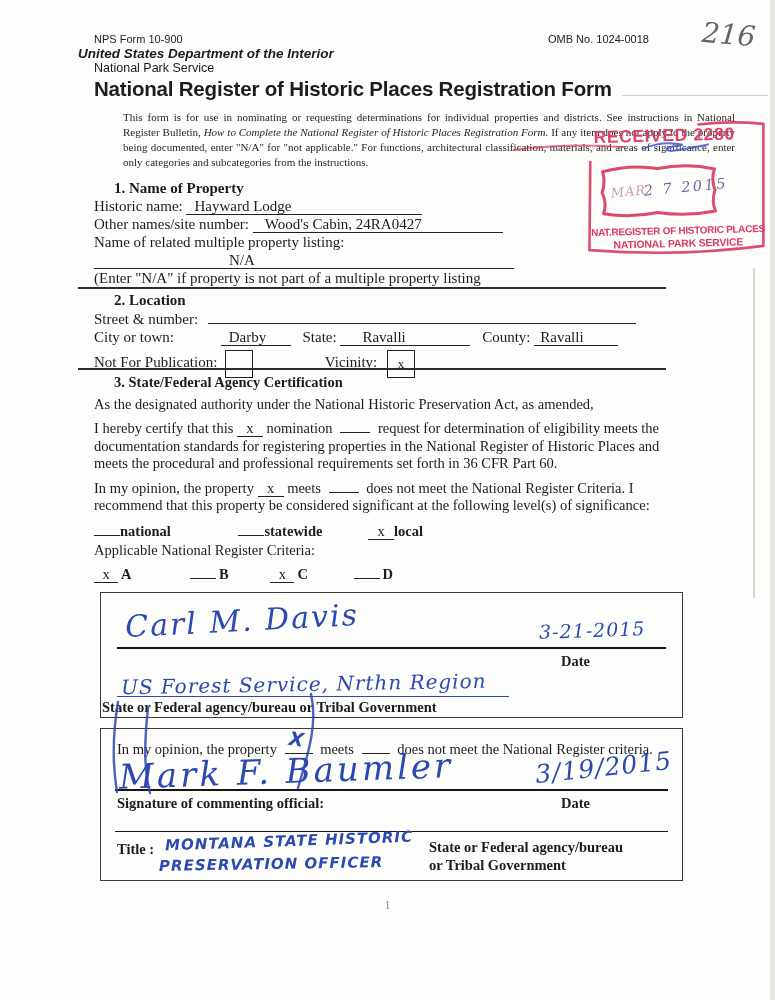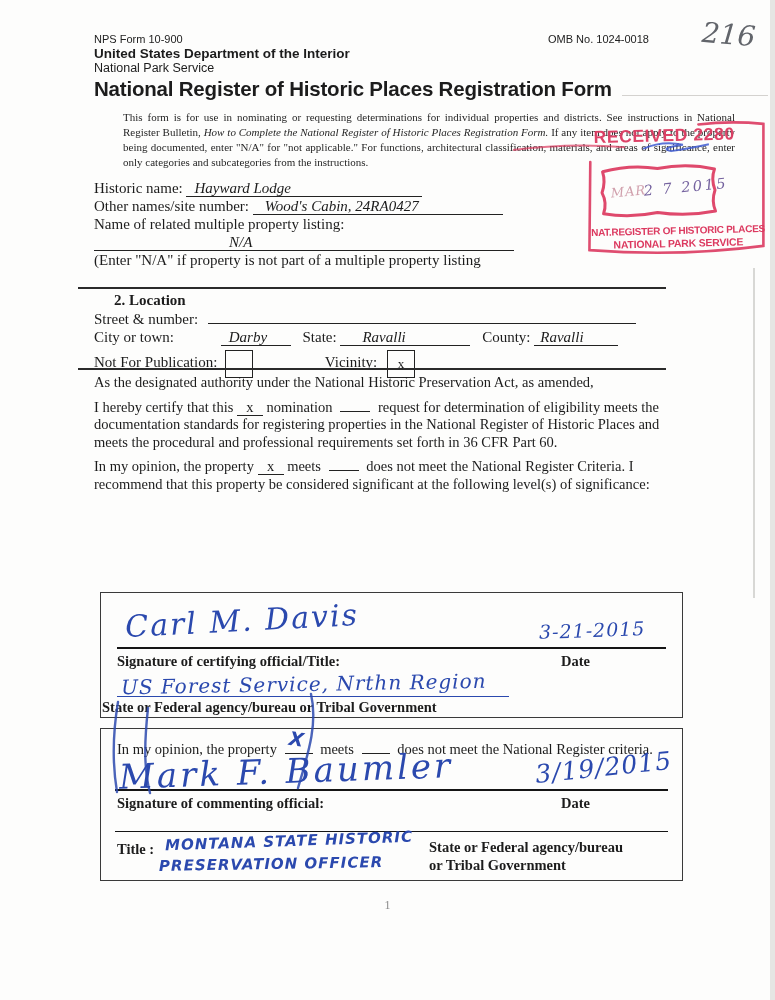--- a/index.html
+++ b/index.html
@@ -10,21 +10,21 @@
   .abs{position:absolute;}
   .small-hdr{font-size:11px;color:#222;}
   .dept{font-size:13.5px;font-weight:bold;}
   .nps{font-size:12.5px;}
   .form-title{font-size:20.5px;font-weight:bold;letter-spacing:-0.2px;}
   .instructions{font-size:11px;line-height:1.36;text-align:justify;color:#262626;margin-left:29px;}
   .instructions .it{font-style:italic;}
   
   .sec-heading{font-weight:bold;font-size:15px;padding-left:20px;}
   .row{font-size:15px;line-height:18px;white-space:nowrap;}
-  .filled{display:inline-block;border-bottom:1.3px solid #222;line-height:16px;font-style:italic;}
+  .filled{display:inline-block;border-bottom:1.3px solid #222;line-height:16px;}
   .blank{display:inline-block;border-bottom:1.3px solid #222;height:14px;vertical-align:baseline;}
   .mark{display:inline-block;border-bottom:1.3px solid #222;text-align:center;height:16px;line-height:16px;}
   .rule{position:absolute;background:#2b2b2b;}
   .cbx{display:inline-block;width:26px;height:26px;border:1.8px solid #222;text-align:center;
        font-size:13px;line-height:26px;vertical-align:middle;background:#fdfdfc;}
   .para{font-size:14.5px;line-height:17.5px;}
   .bold{font-weight:bold;}
   
   .sigbox{position:absolute;border:1.6px solid #3a3a3a;background:transparent;}
   .hw{font-family:"DejaVu Serif",serif;font-style:italic;color:#2b49ae;white-space:nowrap;}
@@ -42,39 +42,40 @@
 <div class="page">
 
   <div class="edge" style="left:770px;top:0;width:5px;height:1000px;"></div>
   <div class="artifact" style="left:753px;top:268px;width:2px;height:330px;"></div>
   <div class="artifact" style="left:622px;top:95px;width:146px;height:1px;background:#d4d2cf;"></div>
 
   <div class="abs hw-pencil" style="left:702px;top:18px;font-size:28px;transform:rotate(5deg);">216</div>
 
   <div class="abs sans small-hdr" style="left:94px;top:33px;">NPS Form 10-900</div>
   <div class="abs sans small-hdr" style="left:548px;top:33px;">OMB No. 1024-0018</div>
-  <div class="abs sans dept" style="left:94px;top:46px;">United States Department of the Interior</div>
+  <div class="abs sans dept" style="left:78px;top:46px;font-style:italic;">United States Department of the Interior</div>
   <div class="abs sans nps" style="left:94px;top:61px;">National Park Service</div>
   <div class="abs sans form-title" style="left:94px;top:77px;">National Register of Historic Places Registration Form</div>
 
   <div class="abs instructions" style="left:94px;top:110px;width:612px;"><span>This form is for use in nominating or requesting determinations for individual properties and districts.  See instructions in National Register Bulletin, </span><span class="it">How to Complete the National Register of Historic Places Registration Form.</span><span>  If any item does not apply to the property being documented, enter "N/A" for "not applicable."  For functions, architectural classification, materials, and areas of significance, enter only categories and subcategories from the instructions.</span></div>
 
   <svg class="abs" style="left:586px;top:116px;overflow:visible;transform:rotate(-1.4deg);" width="182" height="148" viewBox="0 0 182 148">
     <path d="M -72 30 Q -15 24 40 30" stroke="#dc3a60" stroke-width="2" fill="none" opacity="0.7"></path>
     <text x="9" y="25" font-family="Liberation Sans, sans-serif" font-weight="bold" font-size="17.5" letter-spacing="0.6" fill="#dc3a60" opacity="0.95">RECEIVED 2280</text>
     <path d="M 58 32 q 20 -8 40 -3 q -25 3 -12 6 q 22 -3 38 -6" stroke="#3f5cd0" stroke-width="2" fill="none" opacity="0.85"></path>
     <path d="M 5 44 L 2 132 Q 92 141 176 132 L 179 10 Q 146 6 114 9" stroke="#dc3a60" stroke-width="2.6" fill="none" opacity="0.9" stroke-linecap="round"></path>
     <path d="M 17 54 Q 45 47 72 52 Q 102 47 129 54 Q 125 64 129 75 Q 125 86 129 96 Q 100 101 71 96 Q 44 101 17 96 Q 21 85 16 75 Q 20 64 17 54 Z" stroke="#dc3a60" stroke-width="3" fill="none" opacity="0.92" stroke-linejoin="round"></path>
     <text x="25" y="80" font-family="DejaVu Serif, serif" font-style="italic" font-size="13" fill="#c9909f" opacity="0.85" letter-spacing="1" transform="rotate(-4 25 80)">MAR</text>
     <text x="58" y="79" font-family="DejaVu Serif, serif" font-style="italic" font-size="14.5" fill="#75639f" letter-spacing="2.5" transform="rotate(-4 58 79)">2 7 2015</text>
     <text x="91" y="118" text-anchor="middle" font-family="Liberation Sans, sans-serif" font-weight="bold" font-size="10" letter-spacing="-0.3" fill="#dc3a60">NAT.REGISTER OF HISTORIC PLACES</text>
     <text x="91" y="131" text-anchor="middle" font-family="Liberation Sans, sans-serif" font-weight="bold" font-size="10.5" letter-spacing="-0.2" fill="#dc3a60">NATIONAL PARK SERVICE</text>
   </svg>
 
   <div class="abs" style="left:94px;top:179px;width:560px;">
+    <div class="row sec-heading">1.  Name of Property</div>
     <div class="row">
       <span>Historic name:</span>
       <span class="filled" style="width:228px;padding-left:8px;">Hayward Lodge</span>
     </div>
     <div class="row">
       <span>Other names/site number:</span>
       <span class="filled" style="width:238px;padding-left:12px;">Wood's Cabin, 24RA0427</span>
     </div>
     <div class="row">Name of related multiple property listing:</div>
     <div class="row">
@@ -103,42 +104,54 @@
       <span>Not For Publication:</span>
       <span class="cbx" style="margin-left:4px;"></span>
       <span style="margin-left:68px;">Vicinity:</span>
       <span class="cbx" style="margin-left:6px;">x</span>
     </div>
   </div>
 
   <div class="rule" style="left:78px;top:368px;width:588px;height:2px;"></div>
 
   <div class="abs" style="left:94px;top:374px;width:574px;">
+    <div class="para sec-heading" style="margin-bottom:4px;">3.  State/Federal Agency Certification</div>
     <div class="para" style="margin-bottom:5px;">As the designated authority under the National Historic Preservation Act, as amended,</div>
     <div class="para" style="margin-bottom:5px;">
       <span>I hereby certify that this</span>
       <span class="mark" style="width:26px;">x</span>
       <span>nomination</span>
       <span class="blank" style="width:30px;margin:0 4px;"></span>
       <span>request for determination of eligibility meets the documentation standards for registering properties in the National Register of Historic Places and meets the procedural and professional requirements set forth in 36 CFR Part 60.</span>
     </div>
     <div class="para" style="margin-bottom:6px;">
       <span>In my opinion, the property</span>
       <span class="mark" style="width:26px;">x</span>
       <span>meets</span>
       <span class="blank" style="width:30px;margin:0 4px;"></span>
       <span>does not meet the National Register Criteria.  I recommend that this property be considered significant at the following level(s) of significance:</span>
     </div>
+    <div class="para" style="margin-bottom:2px;">
+      <span class="blank" style="width:26px;"></span><span class="bold">national</span>
+      <span class="blank" style="width:26px;margin-left:64px;"></span><span class="bold">statewide</span>
+      <span class="mark" style="width:26px;margin-left:42px;">x</span><span class="bold">local</span>
+    </div>
+    <div class="para" style="margin-bottom:4px;">Applicable National Register Criteria:</div>
+    <div class="para">
+      <span class="mark" style="width:24px;">x</span><span class="bold" style="padding-left:3px;">A</span>
+      <span class="blank" style="width:26px;margin-left:55px;"></span><span class="bold" style="padding-left:3px;">B</span>
+      <span class="mark" style="width:24px;margin-left:38px;">x</span><span class="bold" style="padding-left:3px;">C</span>
+      <span class="blank" style="width:26px;margin-left:42px;"></span><span class="bold" style="padding-left:3px;">D</span>
+    </div>
   </div>
 
   <div class="sigbox" style="left:100px;top:592px;width:581px;height:124px;">
     <div class="abs hw" style="left:24px;top:10px;font-size:30px;letter-spacing:2px;transform:rotate(-3deg);">Carl M. Davis</div>
     <div class="abs hw" style="left:438px;top:26px;font-size:19px;letter-spacing:1px;transform:rotate(-2deg);">3-21-2015</div>
     <div class="abs" style="left:16px;right:16px;top:54px;border-bottom:2px solid #151515;"></div>
-    <div class="abs lbl" style="left:16px;top:60px;">Signature of certifying official/Title:</div>
     <div class="abs lbl" style="left:460px;top:60px;">Date</div>
     <div class="abs hw" style="left:20px;top:79px;font-size:20px;letter-spacing:1px;transform:rotate(-1deg);">US Forest Service, Nrthn Region</div>
     <div class="abs" style="left:16px;top:103px;width:392px;border-bottom:1.8px solid #2b49ae;"></div>
     <div class="abs lbl" style="left:1px;top:106px;">State or Federal agency/bureau or Tribal Government</div>
   </div>
 
   <div class="sigbox" style="left:100px;top:728px;width:581px;height:151px;">
     <div class="abs para" style="left:16px;top:10px;white-space:nowrap;">
       <span>In my opinion, the property</span>
       <span class="blank" style="width:28px;margin:0 4px;position:relative;"><span class="hw-caps abs" style="left:4px;top:-8px;font-size:19px;transform:rotate(8deg);border:none;">X</span></span>

